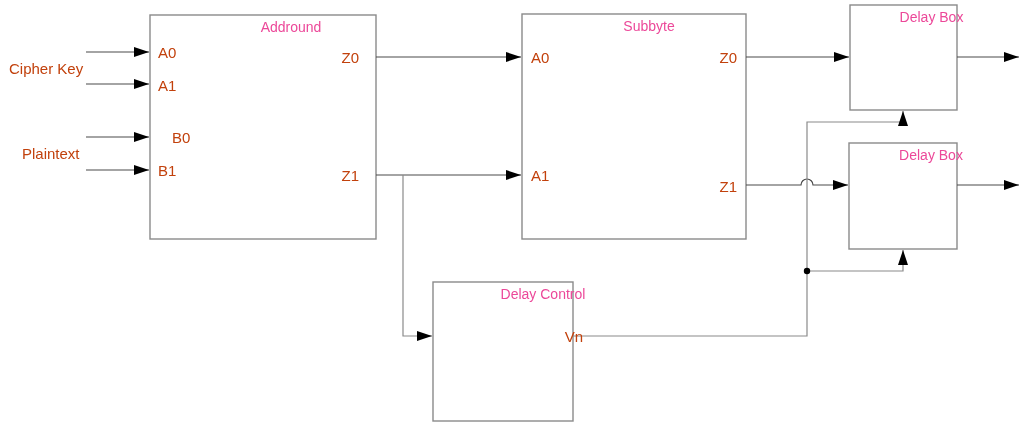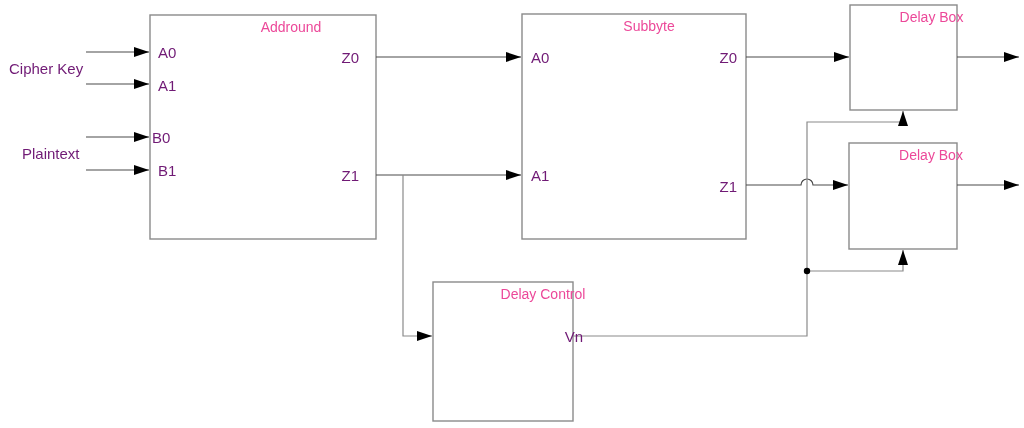--- a/index.html
+++ b/index.html
@@ -9,21 +9,21 @@
     width: 1024px;
     height: 428px;
     background: #ffffff;
     overflow: hidden;
   }
   #wires { position: absolute; left: 0; top: 0; }
   .lbl {
     position: absolute;
     font-size: 15px;
     line-height: 1;
-    color: #701a75;
+    color: #c2410c;
     transform: translateY(-50%);
     white-space: nowrap;
   }
   .title {
     position: absolute;
     font-size: 14px;
     line-height: 1.15;
     color: #ec4899;
     text-align: center;
     white-space: nowrap;
@@ -73,21 +73,21 @@
   <span class="lbl" style="left:22px; top:153px;">Plaintext</span>
 
   <span class="title" style="left:150px; top:19px;  width:226px;">Addround</span>
   <span class="title" style="left:522px; top:18px;  width:198px;">Subbyte</span>
   <span class="title" style="left:850px; top:9px;   width:107px;">Delay Box</span>
   <span class="title" style="left:849px; top:147px; width:108px;">Delay Box</span>
   <span class="title" style="left:433px; top:286px; width:164px;">Delay Control</span>
 
   <span class="lbl" style="left:158px; top:52px;">A0</span>
   <span class="lbl" style="left:158px; top:85px;">A1</span>
-  <span class="lbl" style="left:152px; top:137px;">B0</span>
+  <span class="lbl" style="left:172px; top:137px;">B0</span>
   <span class="lbl" style="left:158px; top:170px;">B1</span>
   <span class="lbl" style="right:665px; top:57px;">Z0</span>
   <span class="lbl" style="right:665px; top:175px;">Z1</span>
 
   <span class="lbl" style="left:531px; top:57px;">A0</span>
   <span class="lbl" style="left:531px; top:175px;">A1</span>
   <span class="lbl" style="right:287px; top:57px;">Z0</span>
   <span class="lbl" style="right:287px; top:186px;">Z1</span>
 
   <span class="lbl" style="right:441px; top:336px;">Vn</span>

